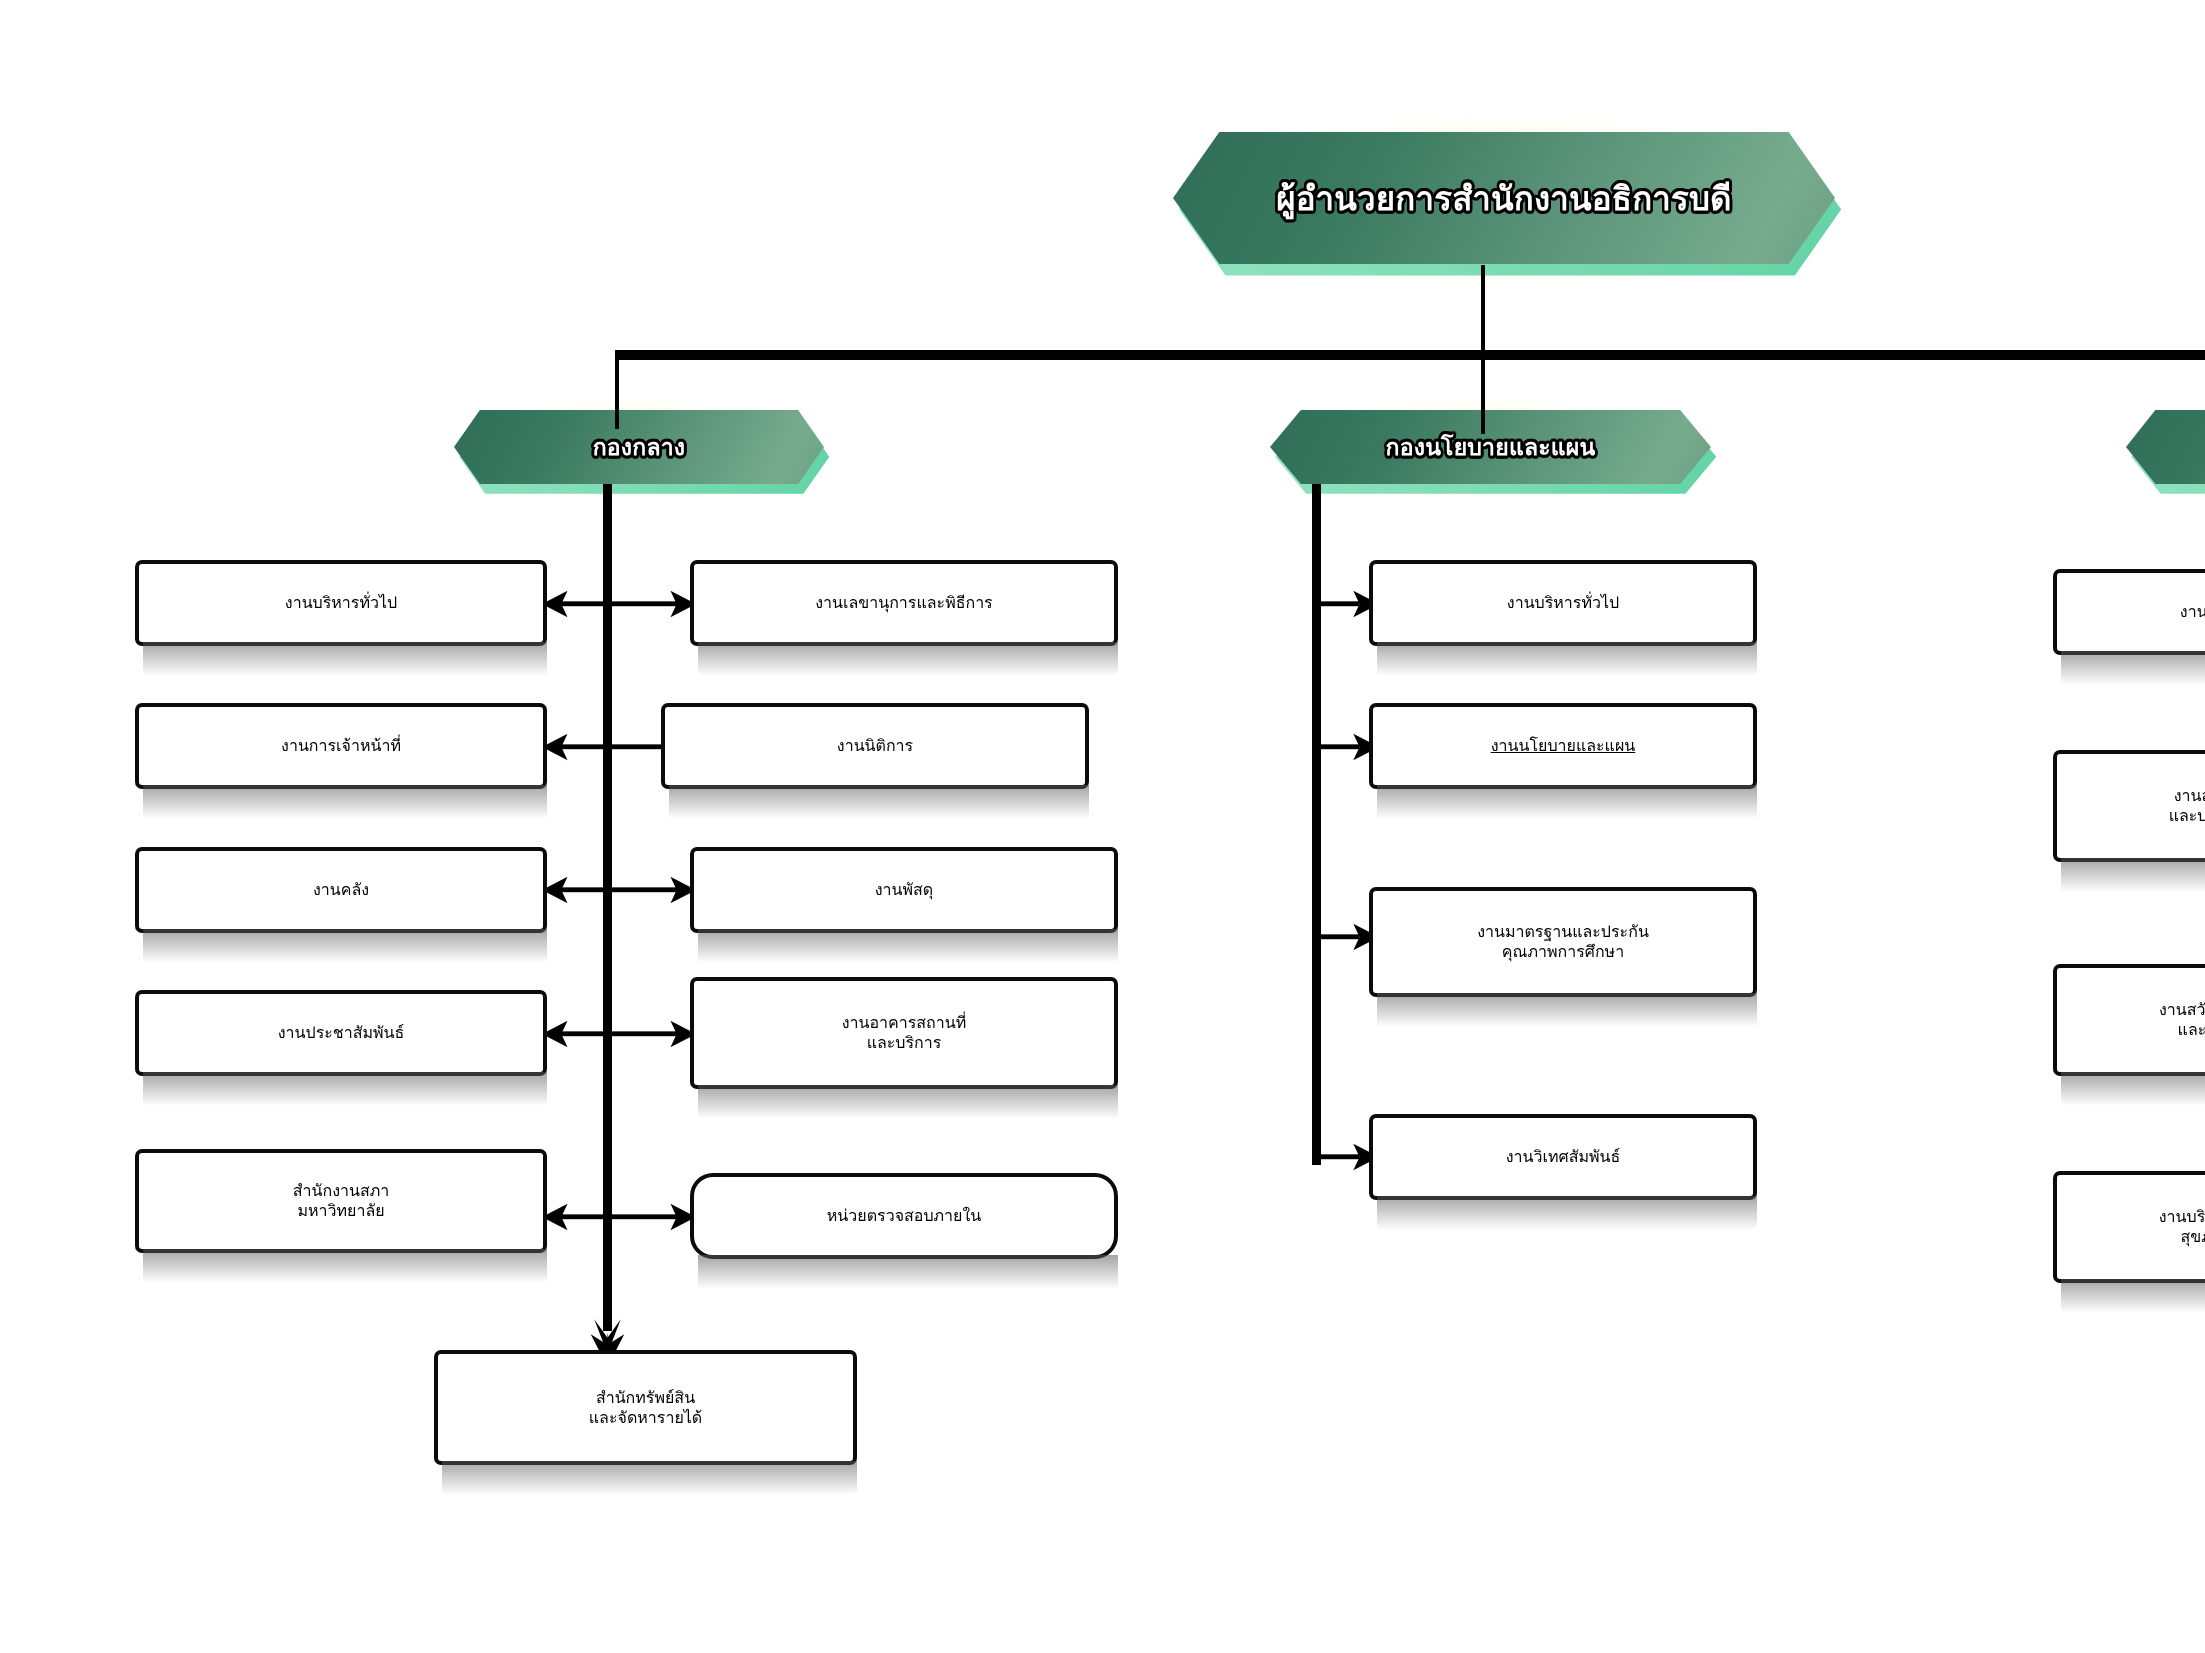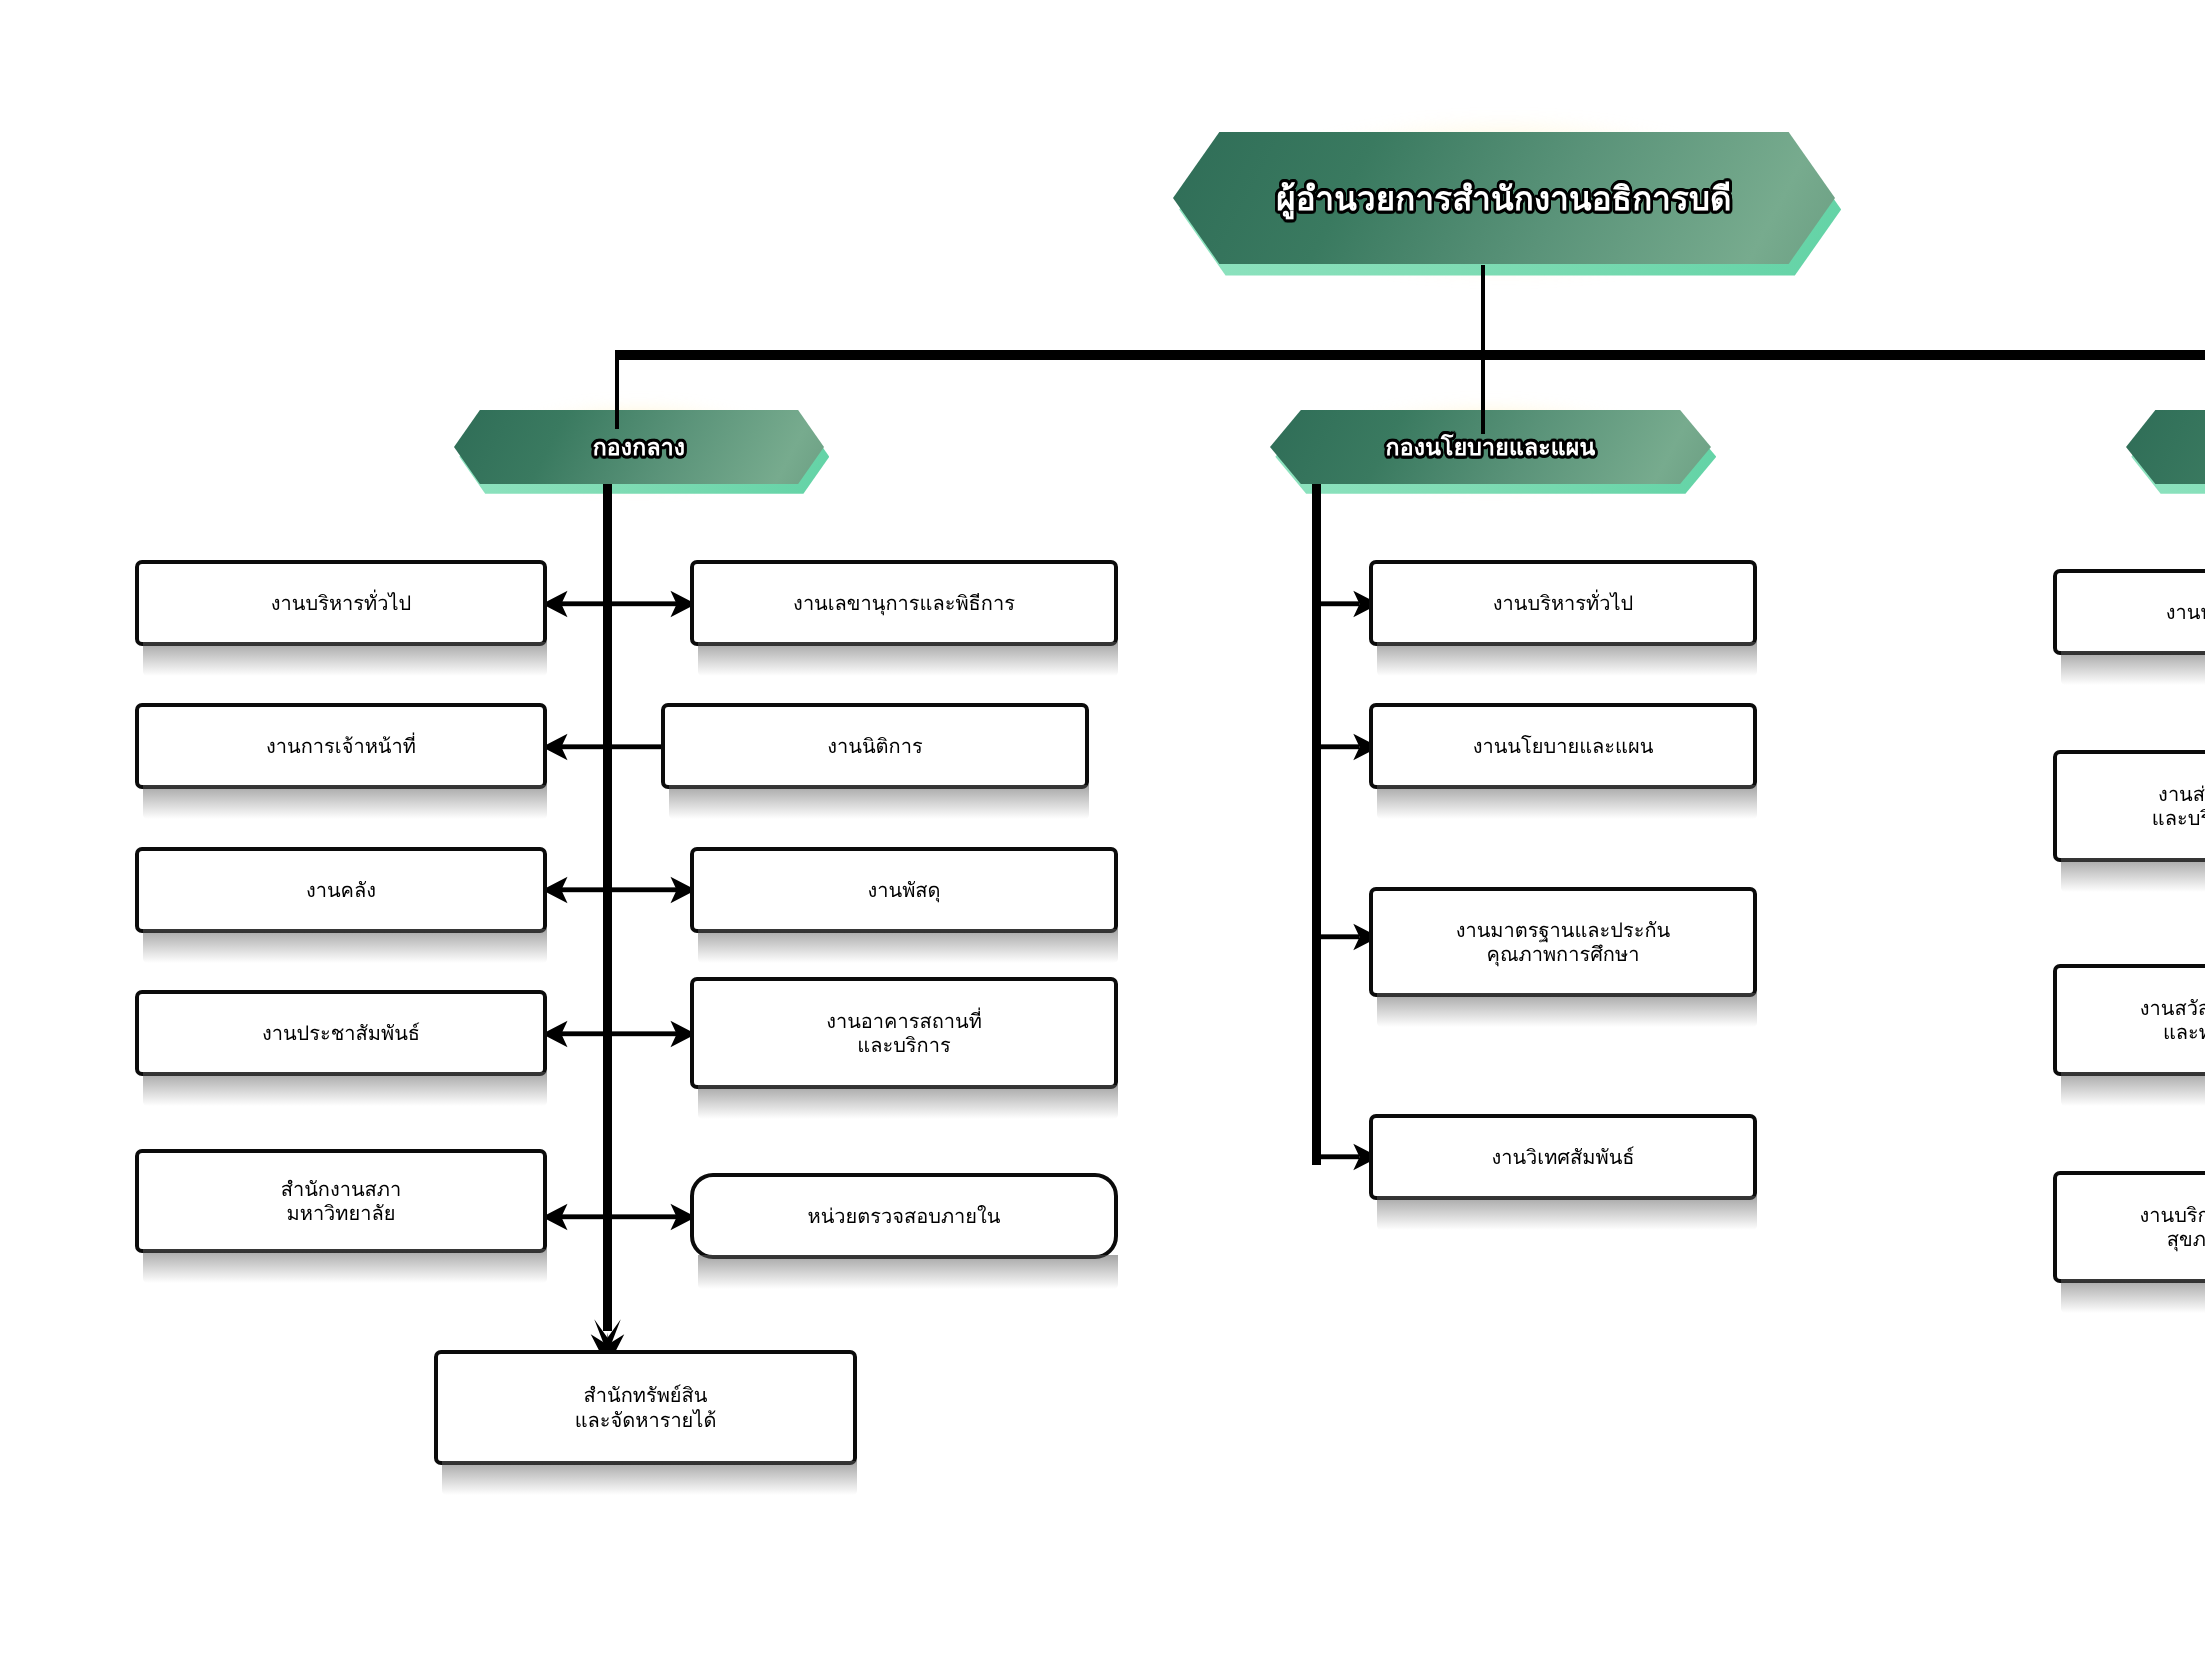--- a/index.html
+++ b/index.html
@@ -50,21 +50,21 @@
     background:#ffffff;
     border:4px solid #0b0b0b;
     border-radius:7px;
     box-sizing:border-box;
     display:flex;align-items:center;justify-content:center;
     text-align:center;
     color:#000;
     z-index:4;
   }
   .ubox .txt{
-    font-size:20px;line-height:1.22;font-weight:400;padding:0 5.3px;
+    font-size:16px;line-height:1.22;font-weight:400;padding:0 5.3px;
   }
   .ubox .shadow{
     position:absolute;left:3.5px;right:-4.4px;top:100%;height:34px;
     background:linear-gradient(to bottom,rgba(90,90,90,.55),rgba(150,150,150,0));
     z-index:-1;border-radius:0 0 4.4px 4.4px;
   }
 
   
   .vline{position:absolute;background:#000;z-index:2;}
   .hline{position:absolute;background:#000;z-index:2;}
@@ -258,21 +258,21 @@
       <polygon points="140,38 82,8 96,38 82,68" fill="#000"></polygon>
     </svg>
   </div>
 
   <div class="ubox" style="left:1369px;top:560px;width:388px;height:86px;">
     <div class="shadow"></div>
     <div class="txt">
       <div>งานบริหารทั่วไป</div>
     </div>
   </div>
-  <div class="ubox" style="left:1369px;top:703px;width:388px;height:86px;">
+  <div class="ubox" style="left:1369px;top:703px;width:388px;height:86px;text-decoration:underline;">
     <div class="shadow"></div>
     <div class="txt">
       <div>งานนโยบายและแผน</div>
     </div>
   </div>
   <div class="ubox" style="left:1369px;top:887px;width:388px;height:110px;">
     <div class="shadow"></div>
     <div class="txt">
       <div>งานมาตรฐานและประกัน</div>
       <div>คุณภาพการศึกษา</div>

